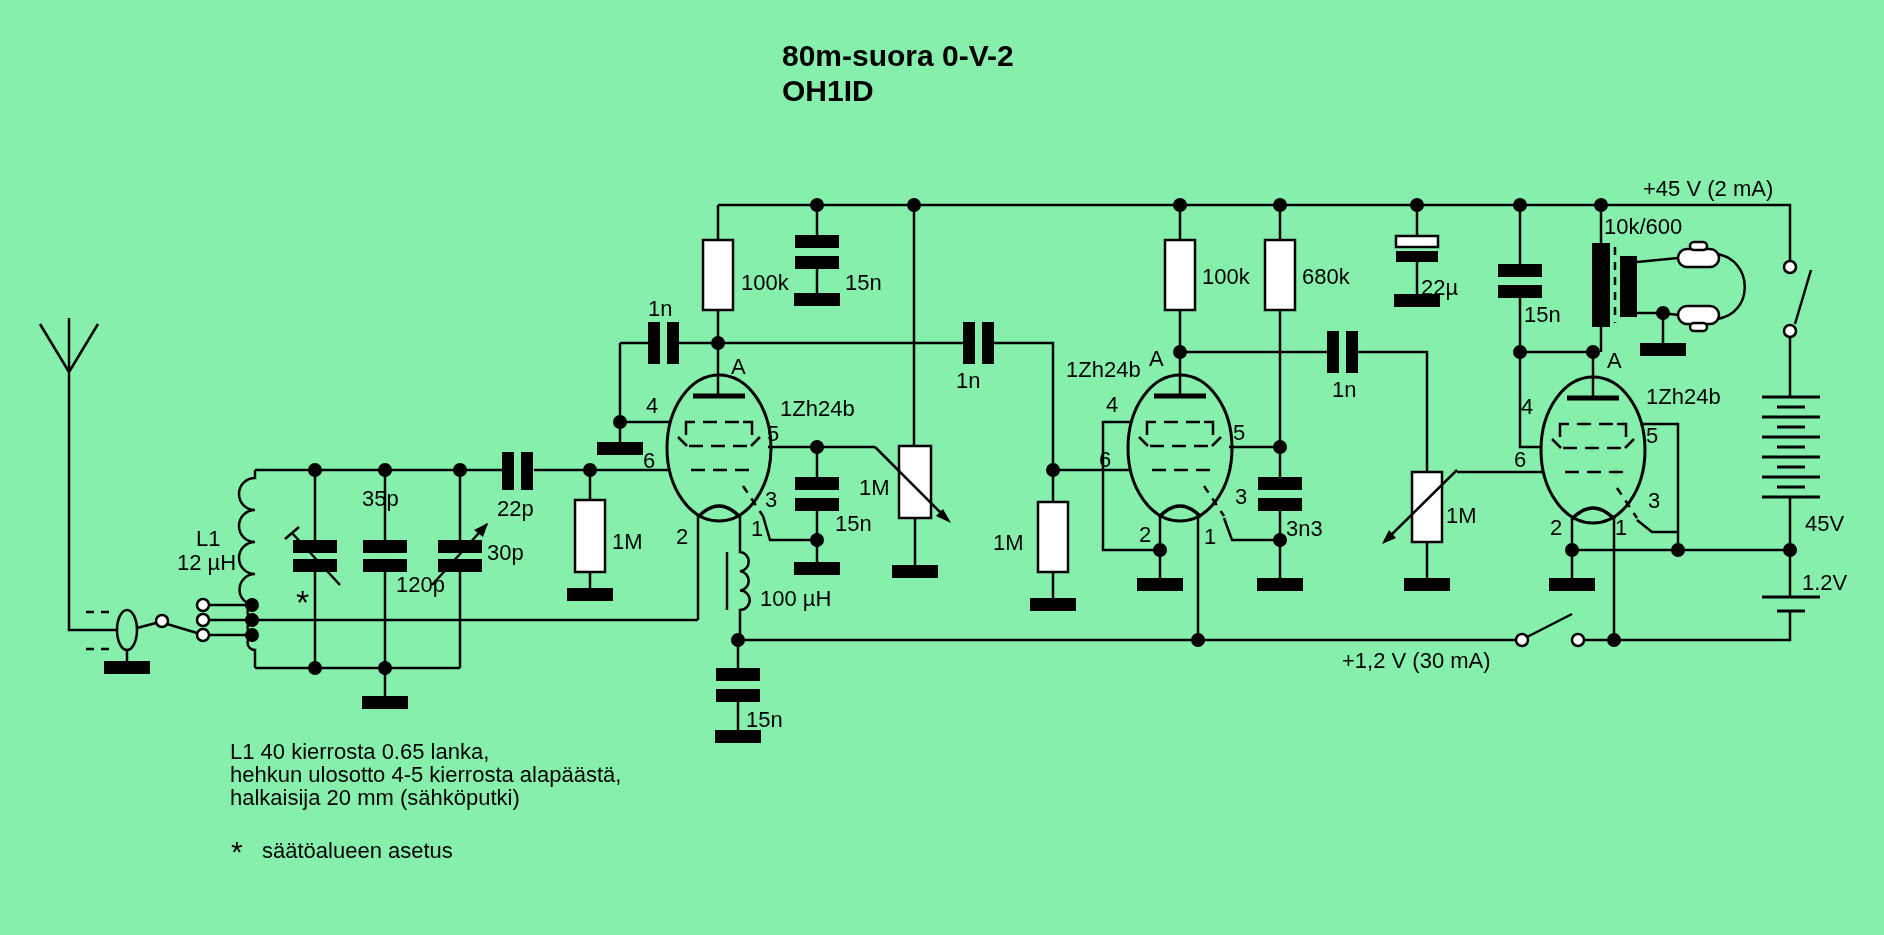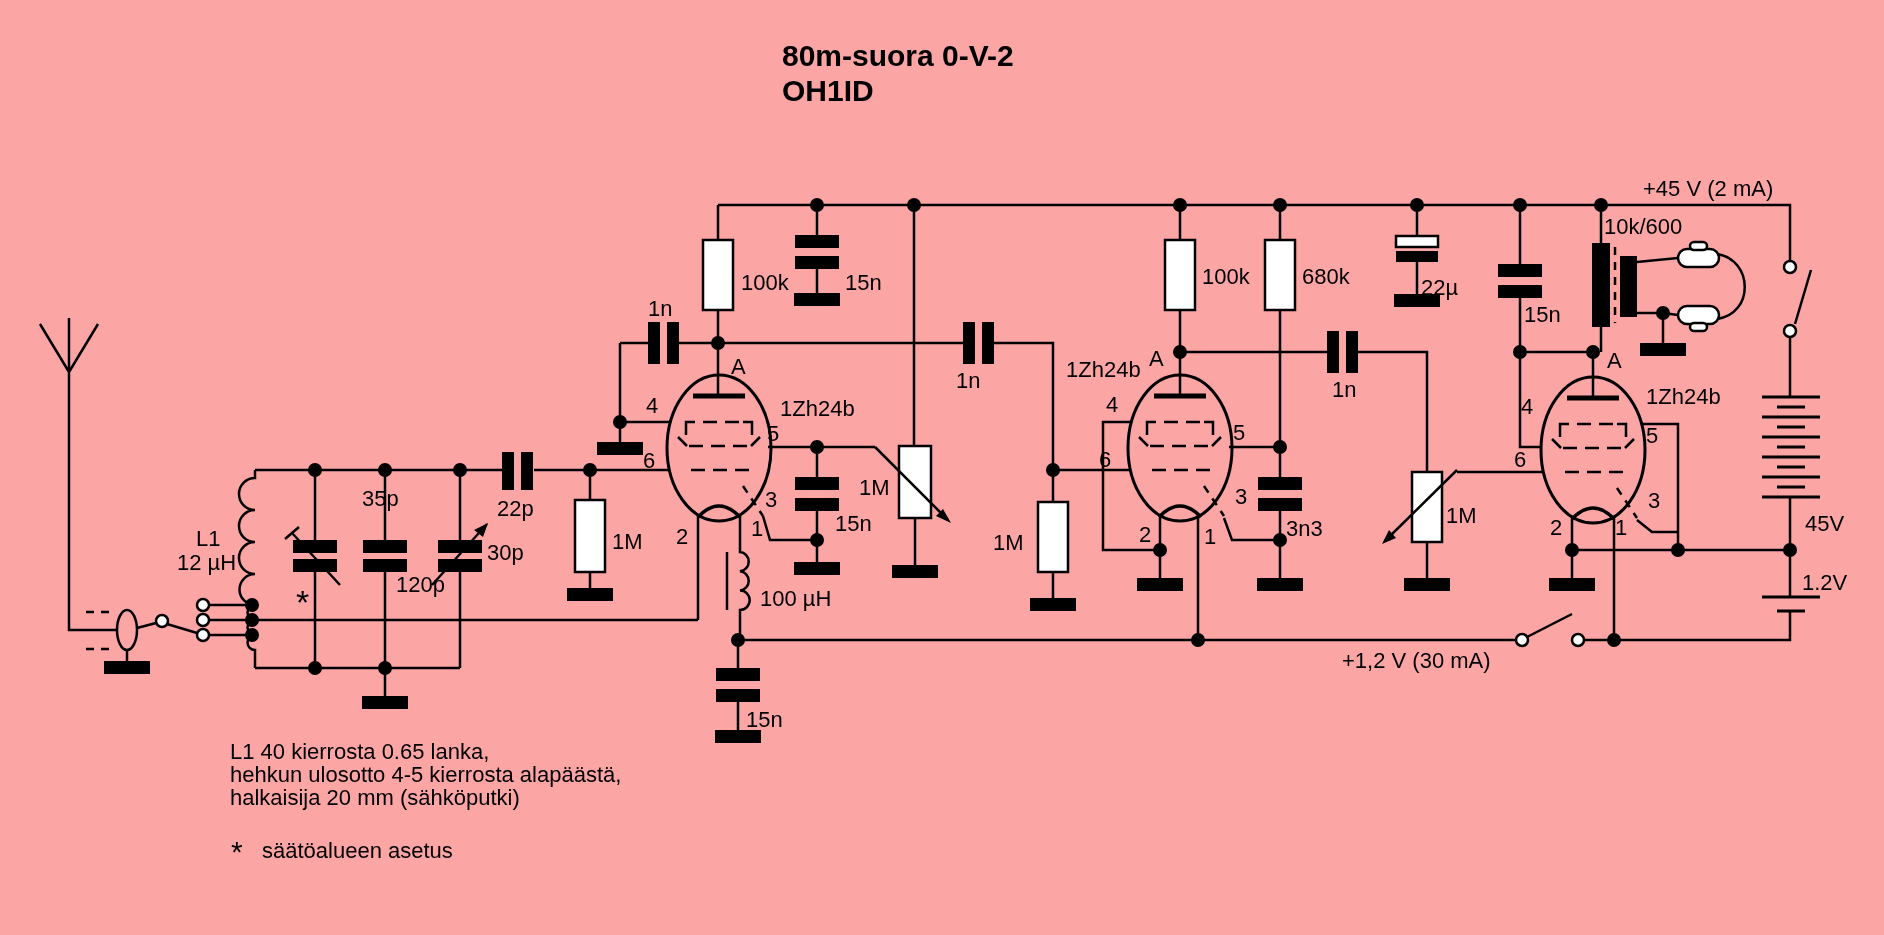--- a/index.html
+++ b/index.html
@@ -1,16 +1,16 @@
 <!DOCTYPE html>
 <html><head>
 <meta charset="utf-8">
 <style>
   html,body{margin:0;padding:0;background:#fff;}
-  .page{position:relative;width:1884px;height:935px;background:#fca5a5;overflow:hidden;}
+  .page{position:relative;width:1884px;height:935px;background:#86efac;overflow:hidden;}
   svg{display:block;}
   svg text{font-family:"Liberation Sans","DejaVu Sans",sans-serif;fill:#000;stroke:none;font-size:22px;}
   .w{stroke:#000;stroke-width:2.5;fill:none;}
   .w3{stroke:#000;stroke-width:3;fill:none;}
   .plate{stroke:#000;stroke-width:5;fill:none;}
   .cath{stroke:#000;stroke-width:3.5;fill:none;}
   .glass{stroke:#000;stroke-width:3;fill:none;}
   .blk{fill:#000;stroke:none;}
   .box{fill:#fff;stroke:#000;stroke-width:2.5;}
   .dot{fill:#000;stroke:none;}

